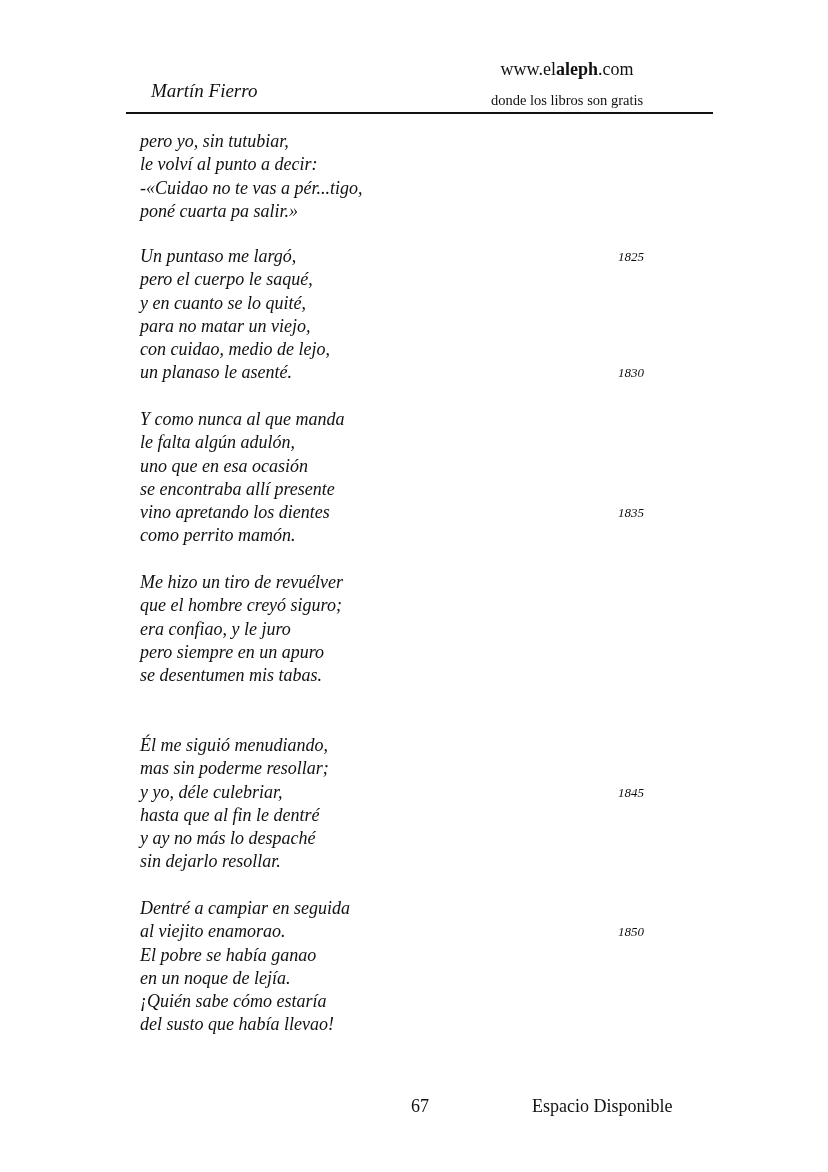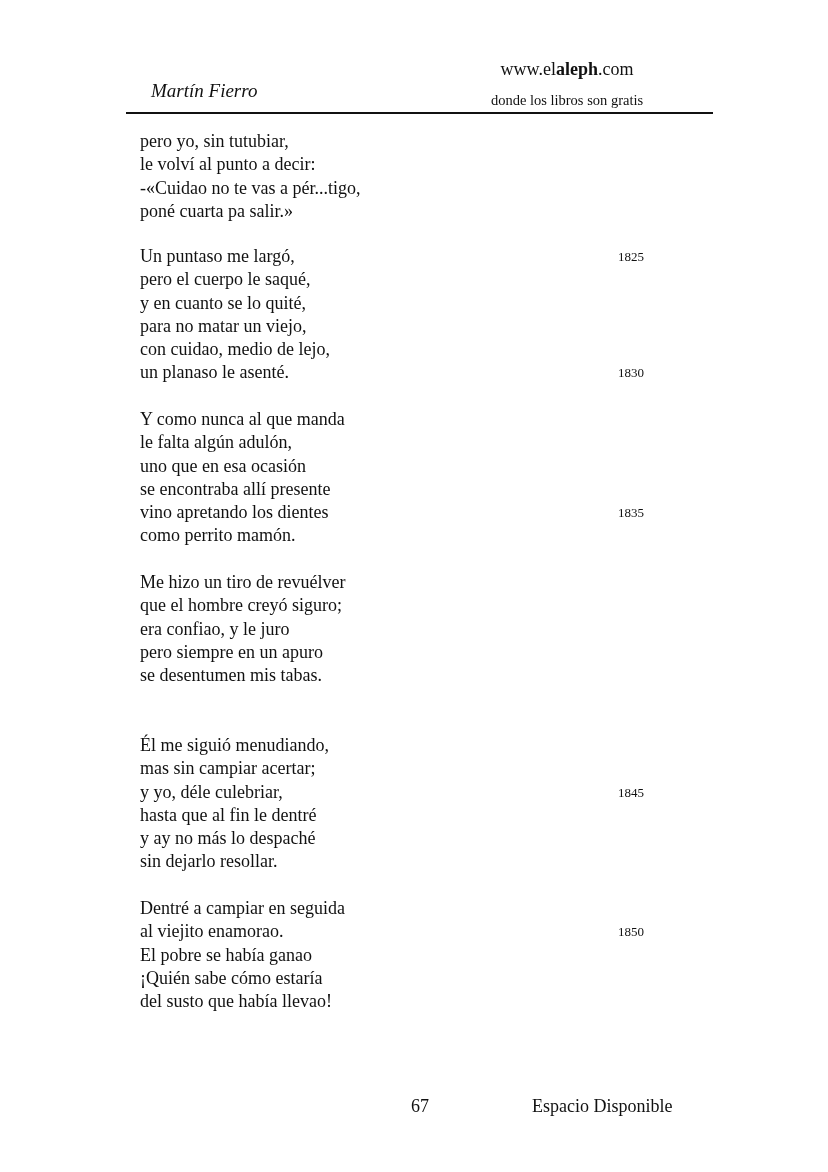--- a/index.html
+++ b/index.html
@@ -62,20 +62,21 @@
     .poem {
       position: absolute;
       left: 140px;
       top: 0;
       width: 540px;
     }
     .stanza {
       position: absolute;
       left: 0;
       width: 520px;
+      font-style: italic;
     }
     .verse {
       height: 23.3px;
       line-height: 23.3px;
       font-size: 18px;
       white-space: nowrap;
       position: relative;
     }
     .line-number {
       position: absolute;
@@ -150,31 +151,32 @@
   <div class="stanza" style="top:571px">
     <div class="verse"><span>Me hizo un tiro de revuélver</span></div>
     <div class="verse"><span>que el hombre creyó siguro;</span></div>
     <div class="verse"><span>era confiao, y le juro</span></div>
     <div class="verse"><span>pero siempre en un apuro</span></div>
     <div class="verse"><span>se desentumen mis tabas.</span></div>
   </div>
 
   <div class="stanza" style="top:734px">
     <div class="verse"><span>Él me siguió menudiando,</span></div>
-    <div class="verse"><span>mas sin campiar acertar;</span></div>
+    <div class="verse"><span>mas sin poderme resollar;</span></div>
     <div class="verse"><span>y yo, déle culebriar,</span><span class="line-number">1845</span></div>
     <div class="verse"><span>hasta que al fin le dentré</span></div>
     <div class="verse"><span>y ay no más lo despaché</span></div>
     <div class="verse"><span>sin dejarlo resollar.</span></div>
   </div>
 
   <div class="stanza" style="top:897px">
     <div class="verse"><span>Dentré a campiar en seguida</span></div>
     <div class="verse"><span>al viejito enamorao.</span><span class="line-number">1850</span></div>
     <div class="verse"><span>El pobre se había ganao</span></div>
+    <div class="verse"><span>en un noque de lejía.</span></div>
     <div class="verse"><span>¡Quién sabe cómo estaría</span></div>
     <div class="verse"><span>del susto que había llevao!</span></div>
   </div>
 
 </div>
 
 <div class="page-footer">
   <span class="page-number">67</span>
   <span class="footer-note">Espacio Disponible</span>
 </div>

